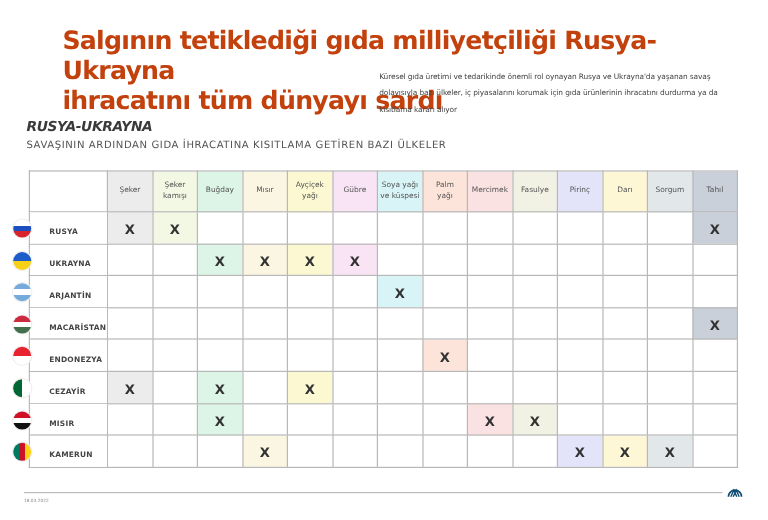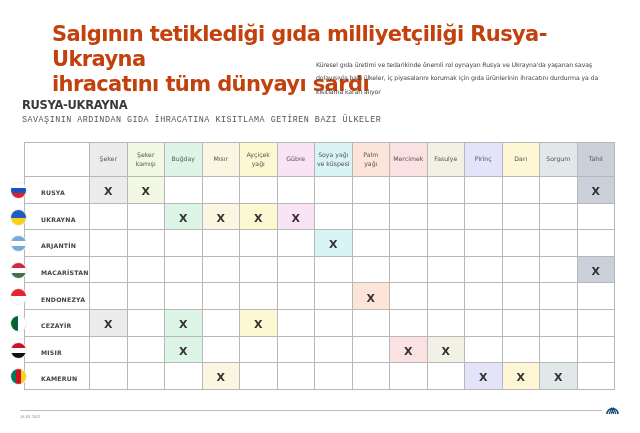--- a/index.html
+++ b/index.html
@@ -1,22 +1,22 @@
 <!DOCTYPE html>
 <html><head>
 <meta charset="utf-8">
 <style>
   * { box-sizing: border-box; margin: 0; padding: 0; }
   html, body { width: 640px; height: 433px; background: #ffffff; overflow: hidden; }
   body { position: relative; font-family: "DejaVu Sans", sans-serif; color: #333; }
   .title { position: absolute; left: 20px; top: 22px; font-family: "DejaVu Sans", sans-serif; font-weight: bold; color: #c2410c; font-size: 21px; line-height: 25px; letter-spacing: -0.6px; margin-left: 32px; }
   .title .l2 { display: inline-block; }
   .desc { position: absolute; left: 316px; top: 58px; width: 300px; font-size: 6.2px; line-height: 13.3px; color: #444; letter-spacing: -0.1px; }
-  .sec-title { position: absolute; left: 22px; top: 98px; font-weight: bold; font-size: 11.5px; color: #3a3a3a; letter-spacing: -0.3px; }
-  .sec-sub { position: absolute; left: 22px; top: 115px; font-size: 8.4px; color: #555; letter-spacing: 0.5px; font-family: Liberation Mono, monospace; }
+  .sec-title { position: absolute; left: 22px; top: 98px; font-weight: bold; font-size: 11.5px; color: #3a3a3a; letter-spacing: -0.3px; font-style: italic; }
+  .sec-sub { position: absolute; left: 22px; top: 115px; font-size: 8.4px; color: #555; letter-spacing: 0.5px; }
   table { position: absolute; left: 24px; top: 142px; border-collapse: collapse; table-layout: fixed; width: 590px; }
   td, th { border: 1px solid #b8b8b8; text-align: center; vertical-align: middle; }
   th { height: 34px; font-size: 6.2px; font-weight: normal; color: #555; line-height: 8.5px; }
   td { height: 26.6px; }
   col.first { width: 65px; }
   col.c { width: 37.5px; }
   th.first, td.country { background: #fff; }
   td.country { text-align: left; position: relative; }
   .flag { position: absolute; left: -14px; top: 6px; width: 15px; height: 15px; border-radius: 50%; overflow: hidden; box-shadow: 0 0 0 1px #eee; }
   .cname { padding-left: 16px; font-weight: bold; font-size: 6.2px; color: #444; letter-spacing: 0.2px; }

